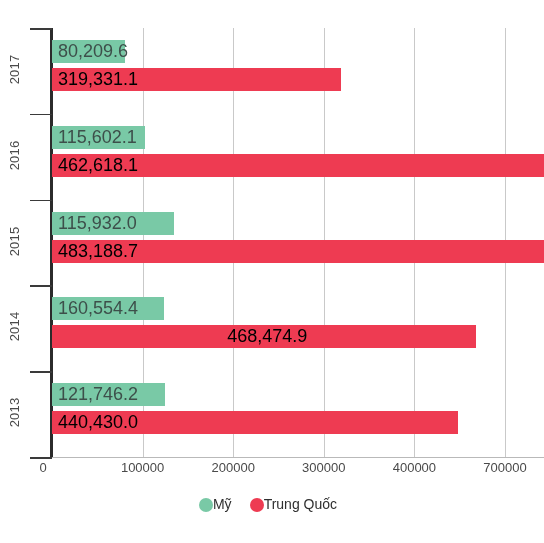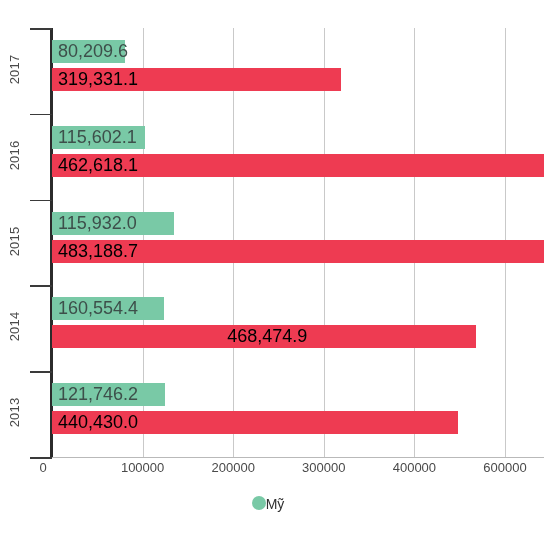--- a/index.html
+++ b/index.html
@@ -113,21 +113,21 @@
     left: 0;
     top: 496px;
     width: 544px;
     display: flex;
     justify-content: center;
     align-items: center;
     gap: 10px;
   }
   .legend-item {
     display: flex;
-    align-items: flex-start;
+    align-items: flex-end;
     margin-right: 8px;
   }
   .legend-dot {
     width: 14px;
     height: 14px;
     border-radius: 50%;
     display: block;
   }
   .legend-label {
     font-size: 14px;
@@ -196,23 +196,27 @@
         <span>440,430.0</span>
       </div>
     </div>
 
   <div id="xticks">
       <div class="x-tick-label" style="left: 43px;">0</div>
       <div class="x-tick-label" style="left: 142.6px;">100000</div>
       <div class="x-tick-label" style="left: 233.2px;">200000</div>
       <div class="x-tick-label" style="left: 323.8px;">300000</div>
       <div class="x-tick-label" style="left: 414.4px;">400000</div>
-      <div class="x-tick-label" style="left: 505px;">600000</div>
+      <div class="x-tick-label" style="left: 505px;">700000</div>
     </div>
 
   <div class="legend" id="legend">
       <div class="legend-item">
         <span class="legend-dot" style="background: rgb(121, 201, 166);"></span>
         <span class="legend-label">Mỹ</span>
       </div>
+      <div class="legend-item">
+        <span class="legend-dot" style="background: rgb(238, 59, 82);"></span>
+        <span class="legend-label">Trung Quốc</span>
+      </div>
     </div>
 
 </div>
 
 </body></html>

